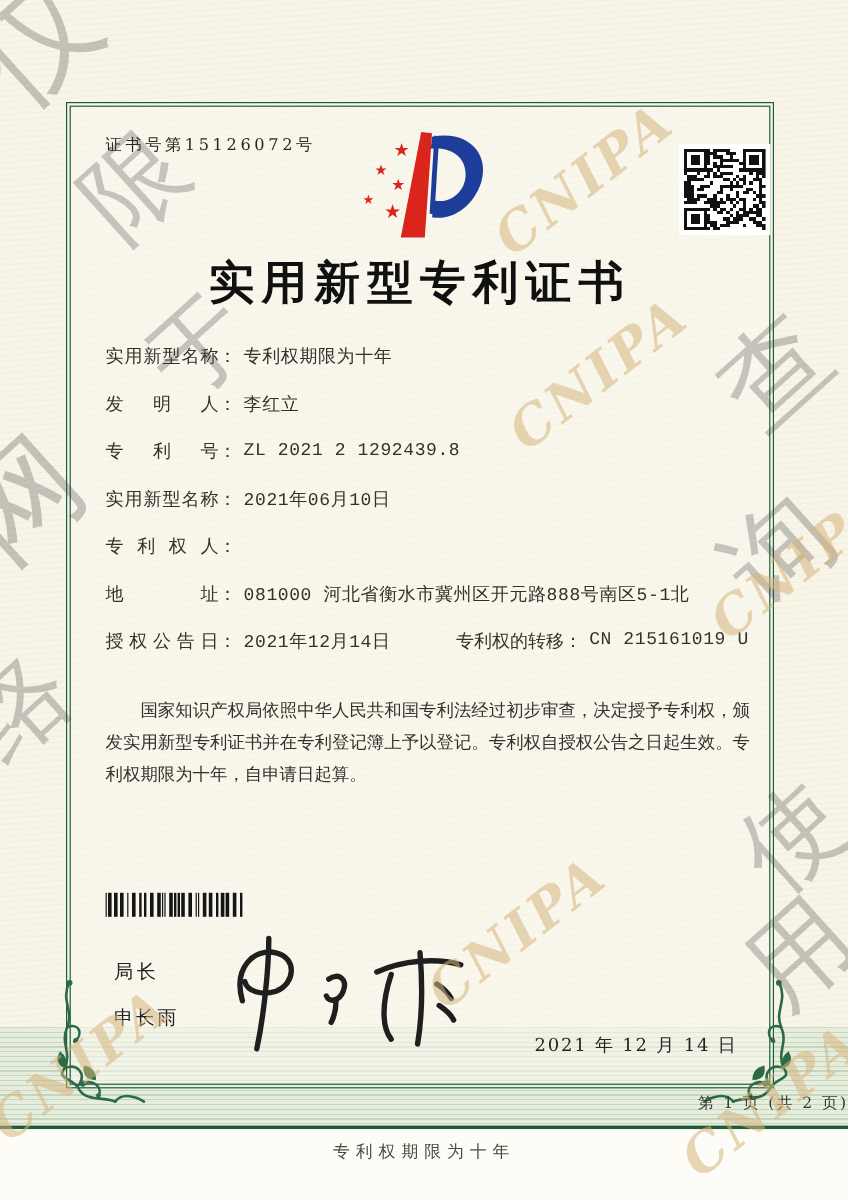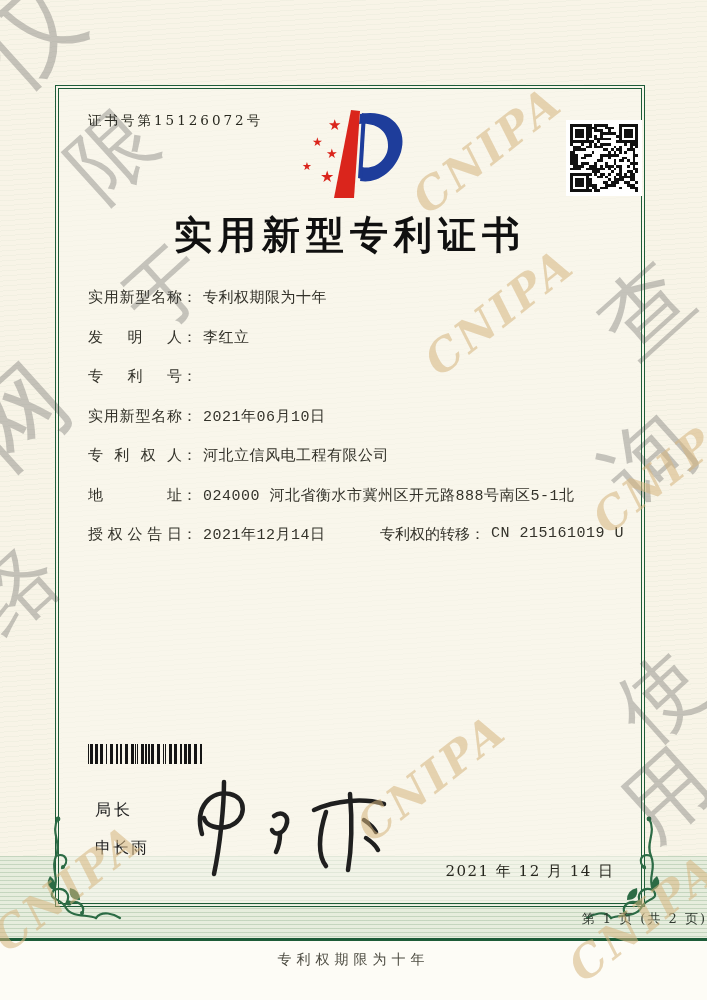--- a/index.html
+++ b/index.html
@@ -377,49 +377,50 @@
     <span class="fvalue">专利权期限为十年</span>
   </div>
   <div class="frow">
     <span class="flabel">发明人</span>
       <span class="fcolon">：</span>
     <span class="fvalue">李红立</span>
   </div>
   <div class="frow">
     <span class="flabel">专利号</span>
       <span class="fcolon">：</span>
+    <span class="fvalue">ZL 2021 2 1292439.8</span>
   </div>
   <div class="frow">
     <span class="flabel">实用新型名称</span>
       <span class="fcolon">：</span>
     <span class="fvalue">2021年06月10日</span>
   </div>
   <div class="frow">
     <span class="flabel">专利权人</span>
       <span class="fcolon">：</span>
-    <span class="fvalue">河北立信风电工程有限公司</span>
   </div>
   <div class="frow">
     <span class="flabel">地址</span>
       <span class="fcolon">：</span>
-    <span class="fvalue">024000 河北省衡水市冀州区开元路888号南区5-1北</span>
+    <span class="fvalue">081000 河北省衡水市冀州区开元路888号南区5-1北</span>
   </div>
   <div class="frow">
     <span class="grant-left">
       <span class="flabel">授权公告日</span>
         <span class="fcolon">：</span>
       <span class="fvalue">2021年12月14日</span>
     </span>
     <span>专利权的转移</span>
       <span class="fcolon">：</span>
     <span class="fvalue">CN 215161019 U</span>
   </div>
 </div>
 
 <div id="paragraphs" class="abs content">
+  <p>国家知识产权局依照中华人民共和国专利法经过初步审查，决定授予专利权，颁发实用新型专利证书并在专利登记簿上予以登记。专利权自授权公告之日起生效。专利权期限为十年，自申请日起算。</p>
 </div>
 
 <div id="barcode" class="abs content">
     <div class="bar" style="width:1px"></div>
     <div class="sp" style="width:1px"></div>
     <div class="bar" style="width:3px"></div>
     <div class="sp" style="width:2px"></div>
     <div class="bar" style="width:3px"></div>
     <div class="sp" style="width:2px"></div>
     <div class="bar" style="width:3px"></div>

